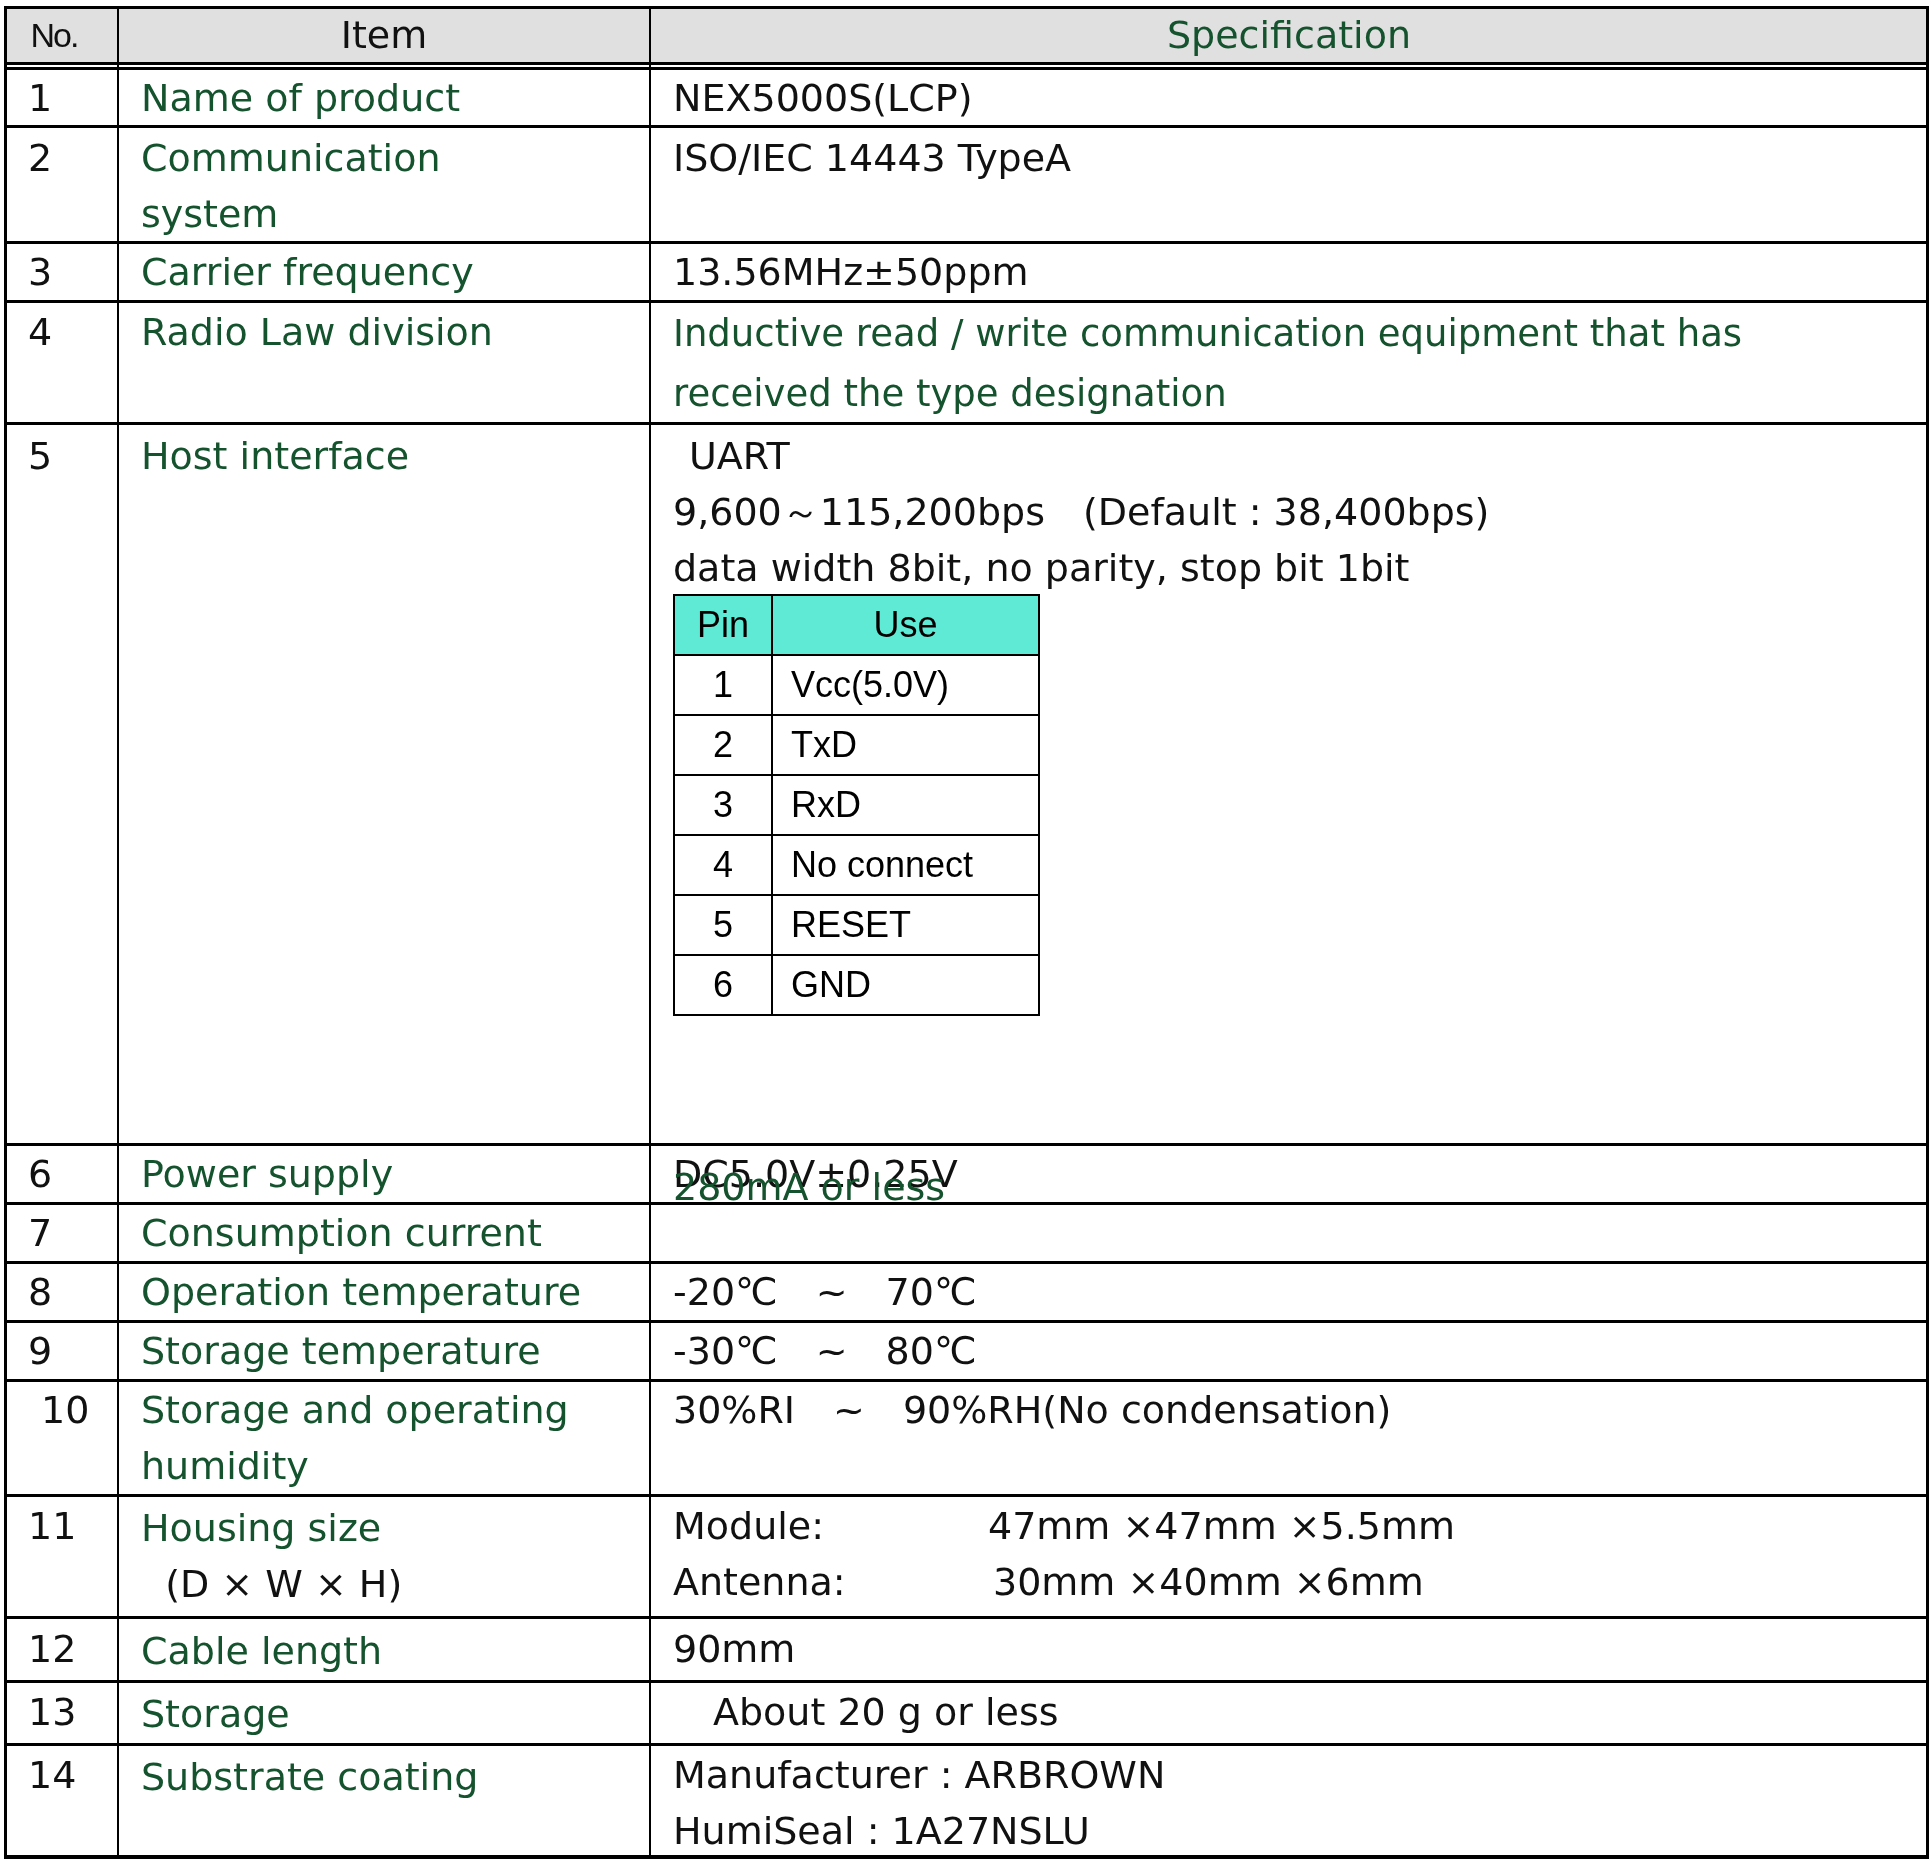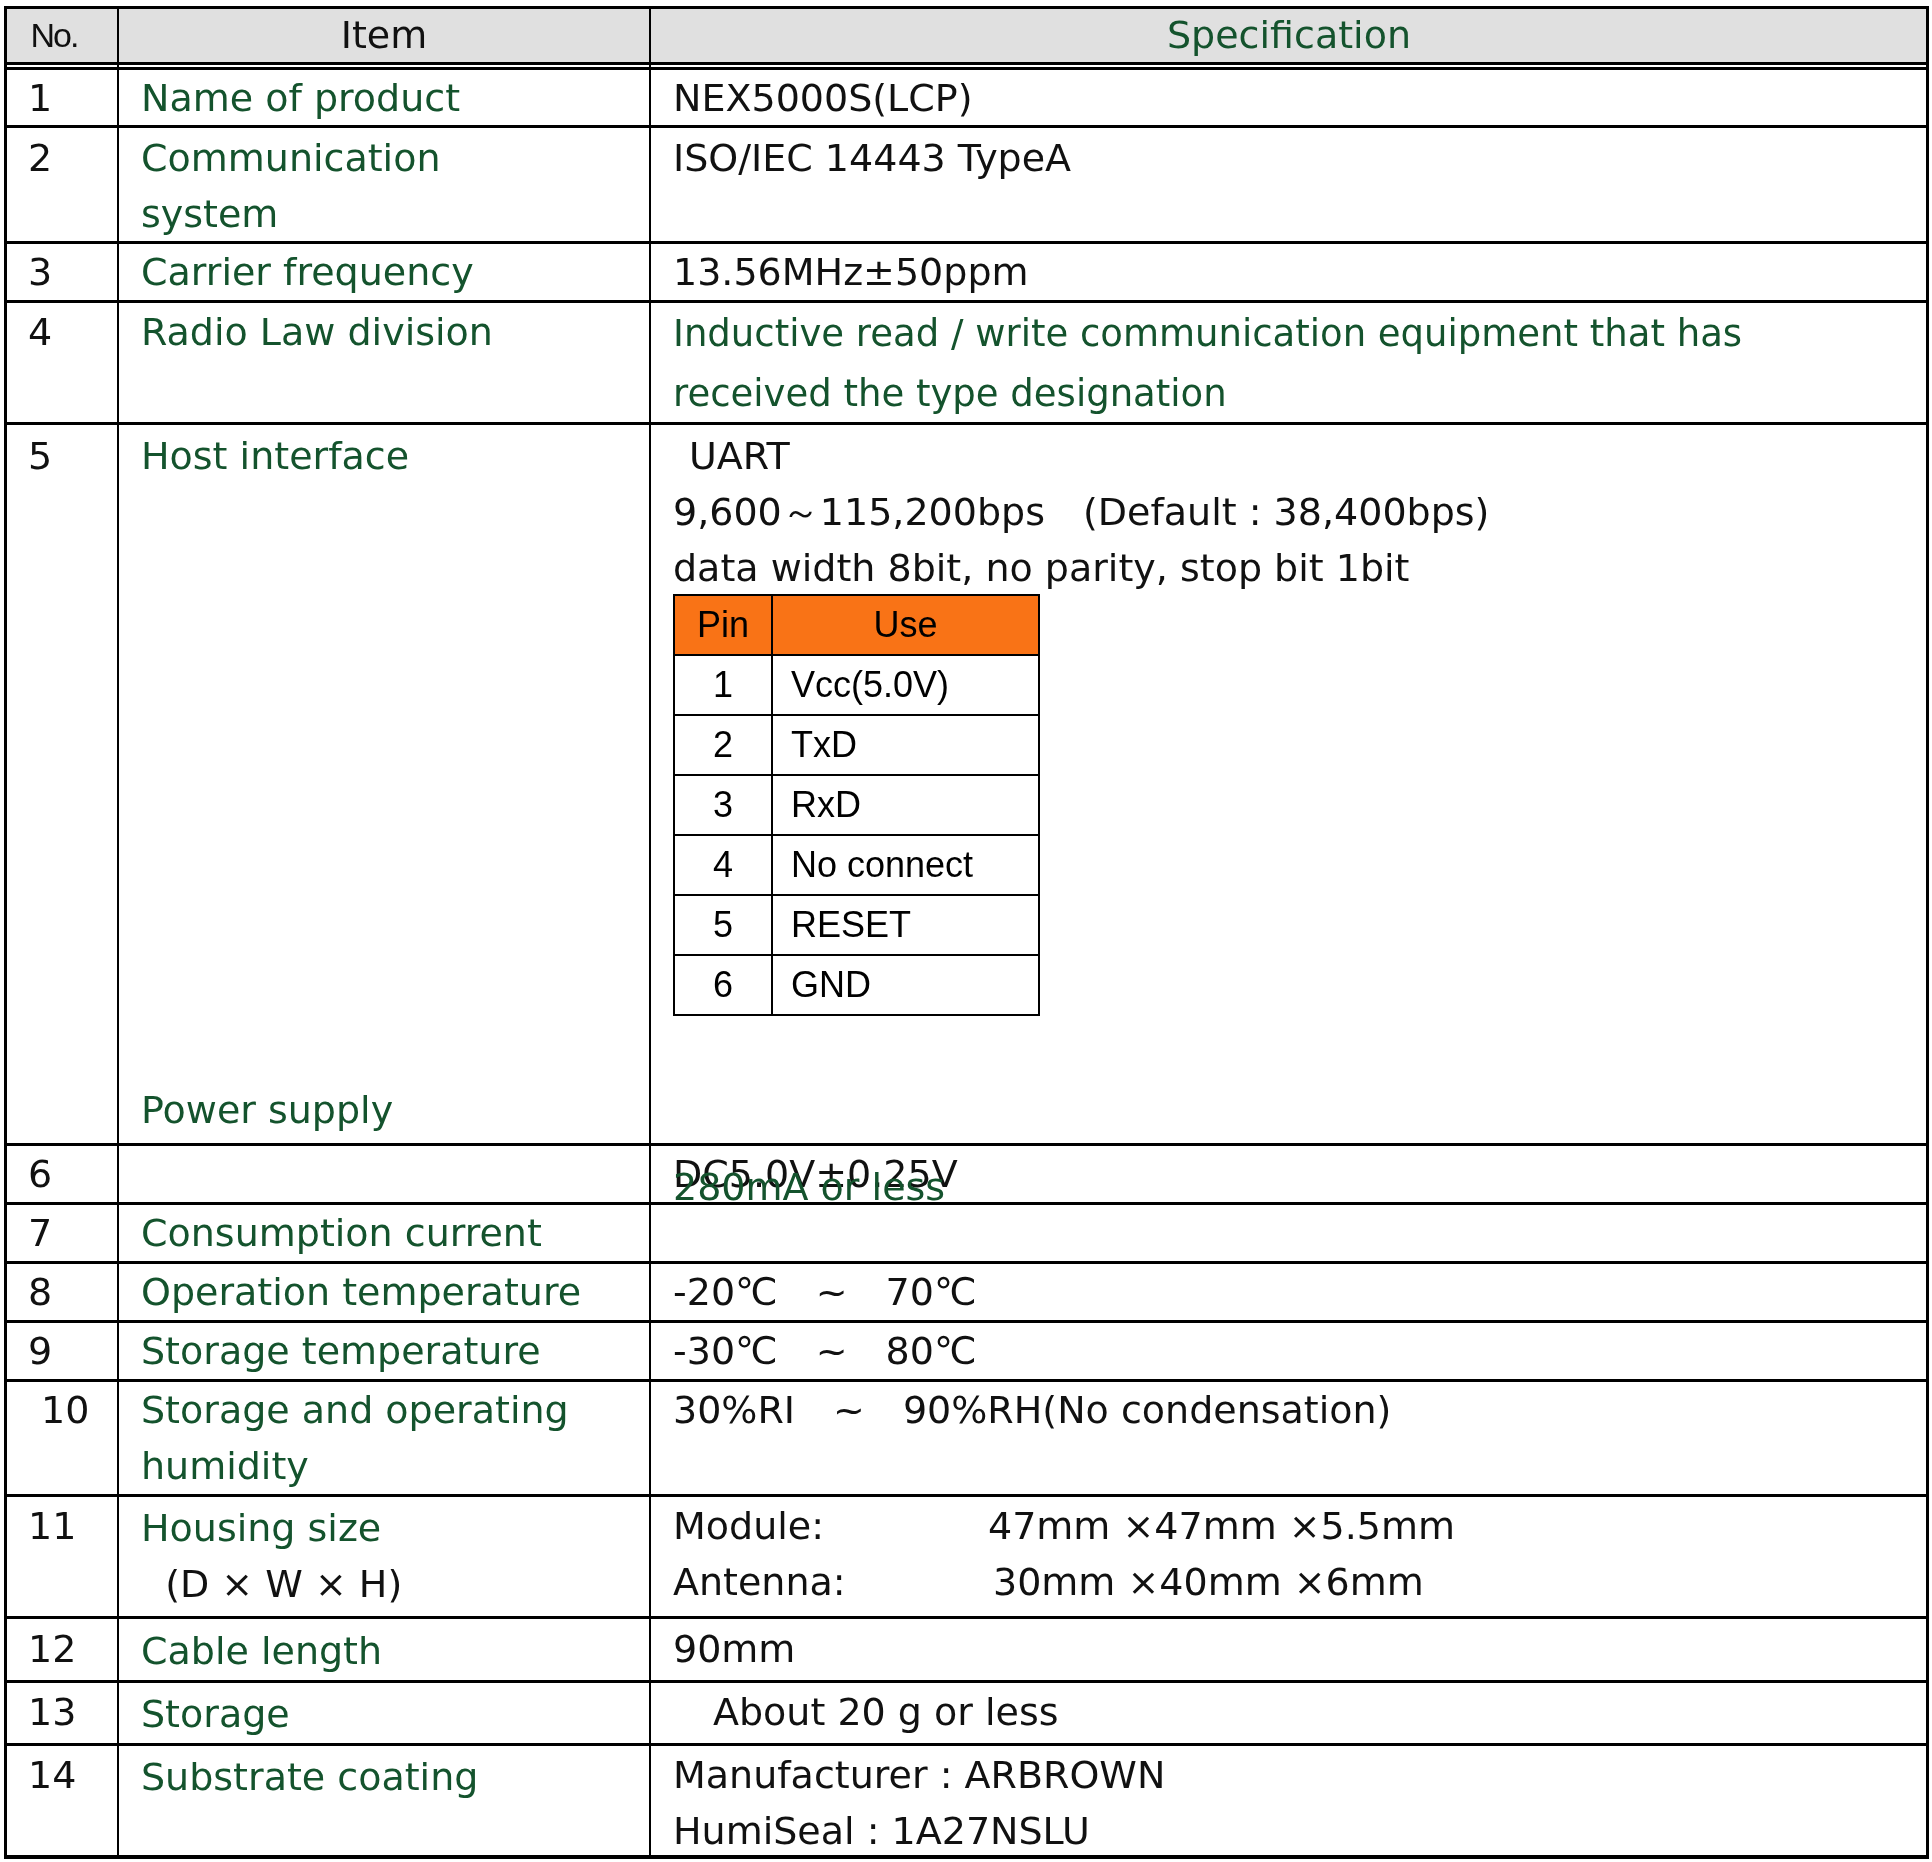--- a/index.html
+++ b/index.html
@@ -7,21 +7,21 @@
          font-family: "DejaVu Sans", sans-serif; color: #333333; }
   .hline { position: absolute; background: #000; height: 3px; left: 5px; width: 1924px; }
   .vline { position: absolute; background: #000; width: 3px; }
   .hdr-bg { position: absolute; left: 5px; top: 7px; width: 1924px; height: 56px; background: #e0e0e0; }
   .txt { position: absolute; font-size: 38px; line-height: 56px; white-space: nowrap; color: #14532d; }
   .txt.dark { color: #111111; }
   .center { text-align: center; }
   .pin-table { position: absolute; left: 673px; top: 594px; width: 367px; border-collapse: collapse;
                font-family: "Liberation Sans", sans-serif; }
   .pin-table th, .pin-table td { border: 2px solid #000; height: 58px; padding: 0; font-size: 36px; font-weight: normal; color: #000; }
-  .pin-table th { background: #f97316; height: 58px; }
+  .pin-table th { background: #5eead4; height: 58px; }
   .pin-table td.pin, .pin-table th.pin { width: 96px; text-align: center; }
   .pin-table td.use { text-align: left; padding-left: 18px; }
 </style>
 </head>
 <body>
 
 <div>
 
   <div class="hdr-bg"></div>
 
@@ -116,21 +116,21 @@
         <tr>
           <td class="pin">6</td>
           <td class="use">GND</td>
         </tr>
       </tbody>
     </table>
   </div>
 
   <div>
     <div class="txt dark" style="left:28px; top:1146px;">6</div>
-    <div class="txt" style="left:141px; top:1082px;">Power supply</div>
+    <div class="txt" style="left:141px; top:1146px;">Power supply</div>
     <div class="txt dark" style="left:673px; top:1146px;">DC5.0V±0.25V</div>
   </div>
 
   <div>
     <div class="txt dark" style="left:28px; top:1205px;">7</div>
     <div class="txt" style="left:141px; top:1205px;">Consumption current</div>
     <div class="txt" style="left:673px; top:1159px;">280mA or less</div>
   </div>
 
   <div>

